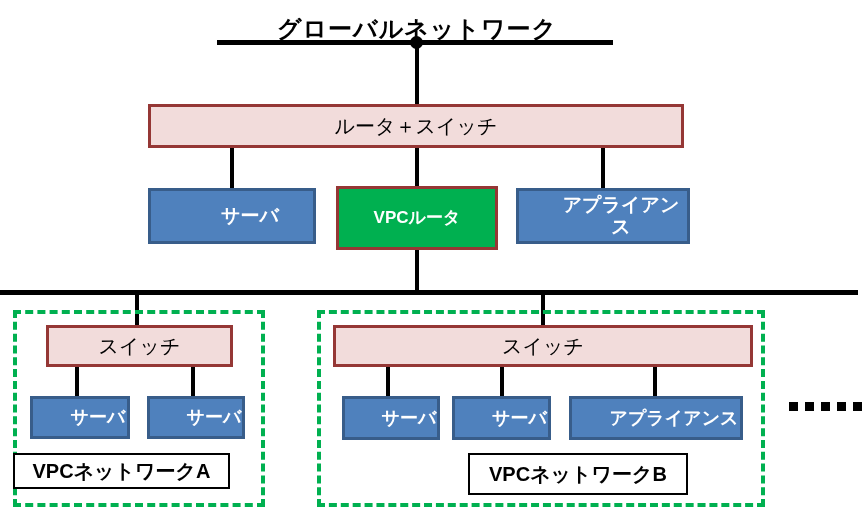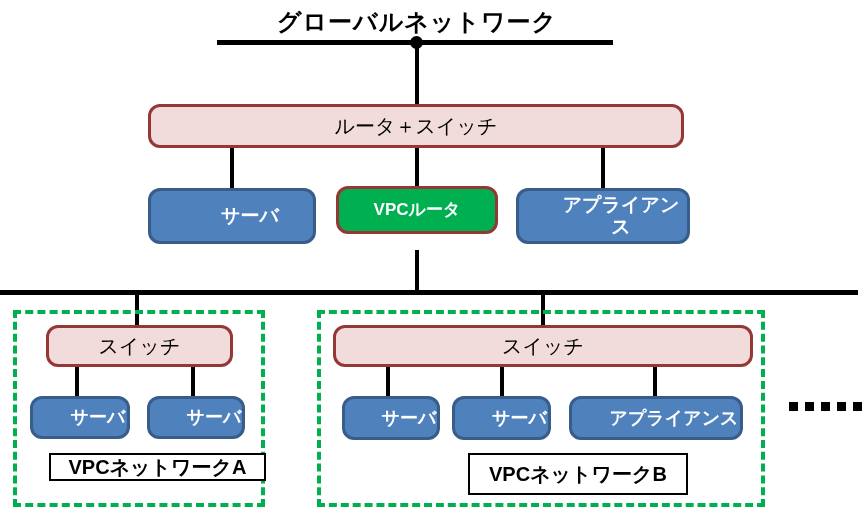--- a/index.html
+++ b/index.html
@@ -1,30 +1,30 @@
 <!DOCTYPE html>
 <html style="--box-pink-fill: #F2DCDB; --box-darkred-border: #953735; --box-blue-fill: #4F81BD; --box-blue-border: #385D8A; --box-green-fill: #00B050; --vpc-dash-green: #00B050; --line-black: #000000;"><head>
 <meta charset="utf-8">
 <style>
   html,body{margin:0;padding:0;background:#ffffff;}
   .canvas{
     position:relative;width:864px;height:518px;background:#ffffff;overflow:hidden;
     font-family:"Liberation Sans",sans-serif;color:#000;
   }
   .title{
-    position:absolute;left:217px;top:7px;width:400px;height:30px;
+    position:absolute;left:217px;top:14px;width:400px;height:30px;
     display:flex;align-items:center;justify-content:center;
     font-size:24px;font-weight:600;letter-spacing:1px;
   }
   .hline,.vline{position:absolute;background:var(--line-black,#000);}
   .dot{position:absolute;width:13px;height:13px;border-radius:50%;background:var(--line-black,#000);}
   .node{
     position:absolute;box-sizing:border-box;
     display:flex;flex-direction:column;align-items:center;justify-content:center;
-    text-align:center;line-height:1.15;border-radius:12px;
+    text-align:center;line-height:1.15;
   }
   .pink{background:var(--box-pink-fill,#F2DCDB);border:3px solid var(--box-darkred-border,#953735);color:#000;font-size:20px;}
   .blue{background:var(--box-blue-fill,#4F81BD);border:3px solid var(--box-blue-border,#385D8A);color:#fff;font-size:19px;font-weight:600;padding-left:36px;}
   .blue.small{font-size:18px;}
   .green{background:var(--box-green-fill,#00B050);border:3px solid var(--box-darkred-border,#953735);color:#fff;font-size:17px;font-weight:bold;}
   .vpc{position:absolute;box-sizing:border-box;border:4px dashed var(--vpc-dash-green,#00B050);background:transparent;}
   .caption{
     position:absolute;box-sizing:border-box;background:#fff;border:2px solid #000;
     display:flex;align-items:center;justify-content:center;font-size:20px;font-weight:600;
   }
@@ -45,21 +45,21 @@
     <span>ルータ＋スイッチ</span>
   </div>
 
   <div class="vline" style="left:230px;top:148px;width:4px;height:40px;"></div>
   <div class="vline" style="left:415px;top:148px;width:4px;height:38px;"></div>
   <div class="vline" style="left:601px;top:148px;width:4px;height:40px;"></div>
 
   <div class="node blue" style="left:148px;top:188px;width:168px;height:56px;">
     <span>サーバ</span>
   </div>
-  <div class="node green" style="left:336px;top:186px;width:162px;height:48px;">
+  <div class="node green" style="left:336px;top:186px;width:162px;height:64px;">
     <span>VPCルータ</span>
   </div>
   <div class="node blue" style="left:516px;top:188px;width:174px;height:56px;">
     <span>アプライアンス</span>
   </div>
 
   <div class="vline" style="left:415px;top:250px;width:4px;height:40px;"></div>
   <div class="hline" style="left:0;top:290px;width:858px;height:5px;"></div>
 
   <div class="vline" style="left:135px;top:295px;width:4px;height:31px;"></div>
@@ -70,21 +70,21 @@
     <span>スイッチ</span>
   </div>
   <div class="vline" style="left:75px;top:367px;width:4px;height:29px;"></div>
   <div class="vline" style="left:191px;top:367px;width:4px;height:29px;"></div>
   <div class="node blue small" style="left:30px;top:396px;width:100px;height:43px;">
     <span>サーバ</span>
   </div>
   <div class="node blue small" style="left:147px;top:396px;width:98px;height:43px;">
     <span>サーバ</span>
   </div>
-  <div class="caption" style="left:49px;top:453px;width:217px;height:28px;">
+  <div class="caption" style="left:13px;top:453px;width:217px;height:36px;">
     <span>VPCネットワークA</span>
   </div>
 
   <div class="vpc" style="left:317px;top:310px;width:448px;height:197px;"></div>
   <div class="node pink" style="left:333px;top:325px;width:420px;height:42px;">
     <span>スイッチ</span>
   </div>
   <div class="vline" style="left:386px;top:367px;width:4px;height:29px;"></div>
   <div class="vline" style="left:500px;top:367px;width:4px;height:29px;"></div>
   <div class="vline" style="left:653px;top:367px;width:4px;height:29px;"></div>

